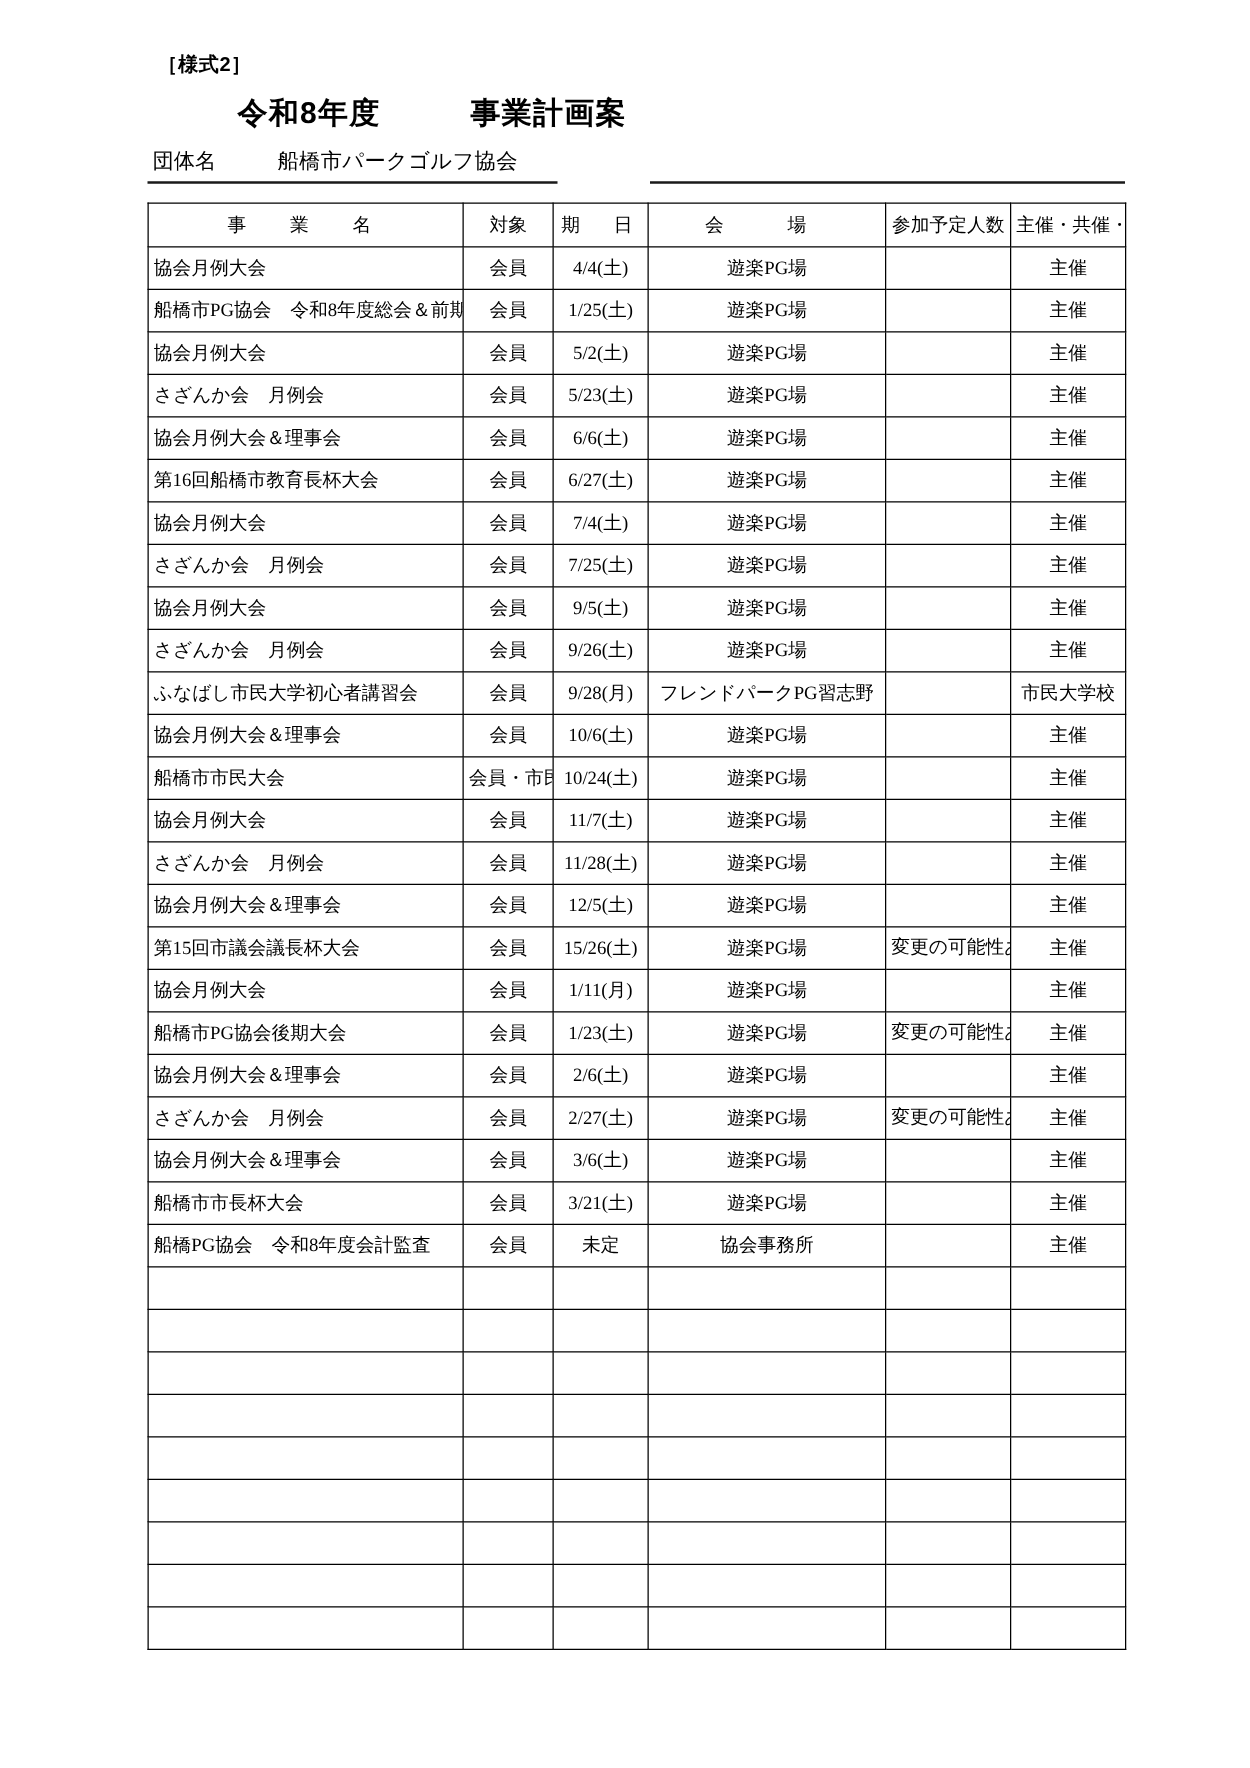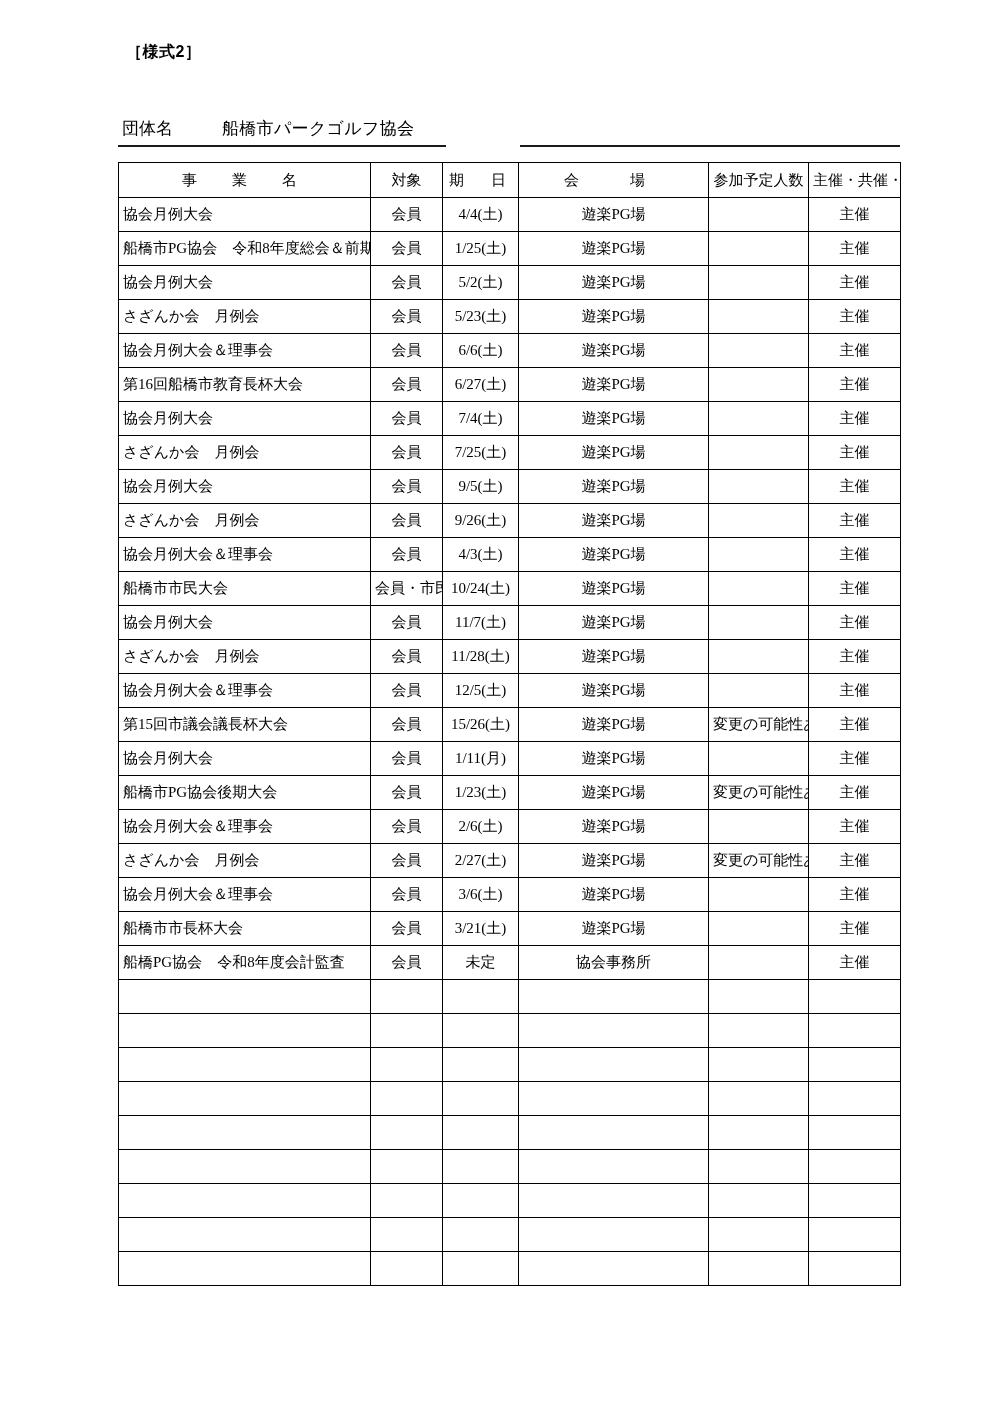--- a/index.html
+++ b/index.html
@@ -143,20 +143,23 @@
     white-space: nowrap;
   }
 </style>
 </head>
 <body>
 
 <div class="page">
 
   <div class="form-code">［様式2］</div>
 
+  <div class="doc-title">
+    <span class="title-year">令和8年度</span><span class="title-main">事業計画案</span>
+  </div>
 
   <div class="org-label">団体名</div>
   <div class="org-value">船橋市パークゴルフ協会</div>
 
   <div class="rule rule-left"></div>
   <div class="rule rule-right"></div>
 
   <table class="plan-table">
     <colgroup>
       <col class="col-name">
@@ -251,23 +254,31 @@
         </tr>
         <tr>
           <td class="c-name">さざんか会　月例会</td>
           <td class="c-tgt">会員</td>
           <td class="c-date">9/26(土)</td>
           <td class="c-place">遊楽PG場</td>
           <td class="c-count"></td>
           <td class="c-role">主催</td>
         </tr>
         <tr>
+          <td class="c-name sm">ふなばし市民大学初心者講習会</td>
+          <td class="c-tgt">会員</td>
+          <td class="c-date">9/28(月)</td>
+          <td class="c-place sm2">フレンドパークPG習志野</td>
+          <td class="c-count"></td>
+          <td class="c-role sm2">市民大学校</td>
+        </tr>
+        <tr>
           <td class="c-name">協会月例大会＆理事会</td>
           <td class="c-tgt">会員</td>
-          <td class="c-date">4/3(土)</td>
+          <td class="c-date">10/6(土)</td>
           <td class="c-place">遊楽PG場</td>
           <td class="c-count"></td>
           <td class="c-role">主催</td>
         </tr>
         <tr>
           <td class="c-name">船橋市市民大会</td>
           <td class="c-tgt sm2">会員・市民</td>
           <td class="c-date sm2">10/24(土)</td>
           <td class="c-place">遊楽PG場</td>
           <td class="c-count"></td>

